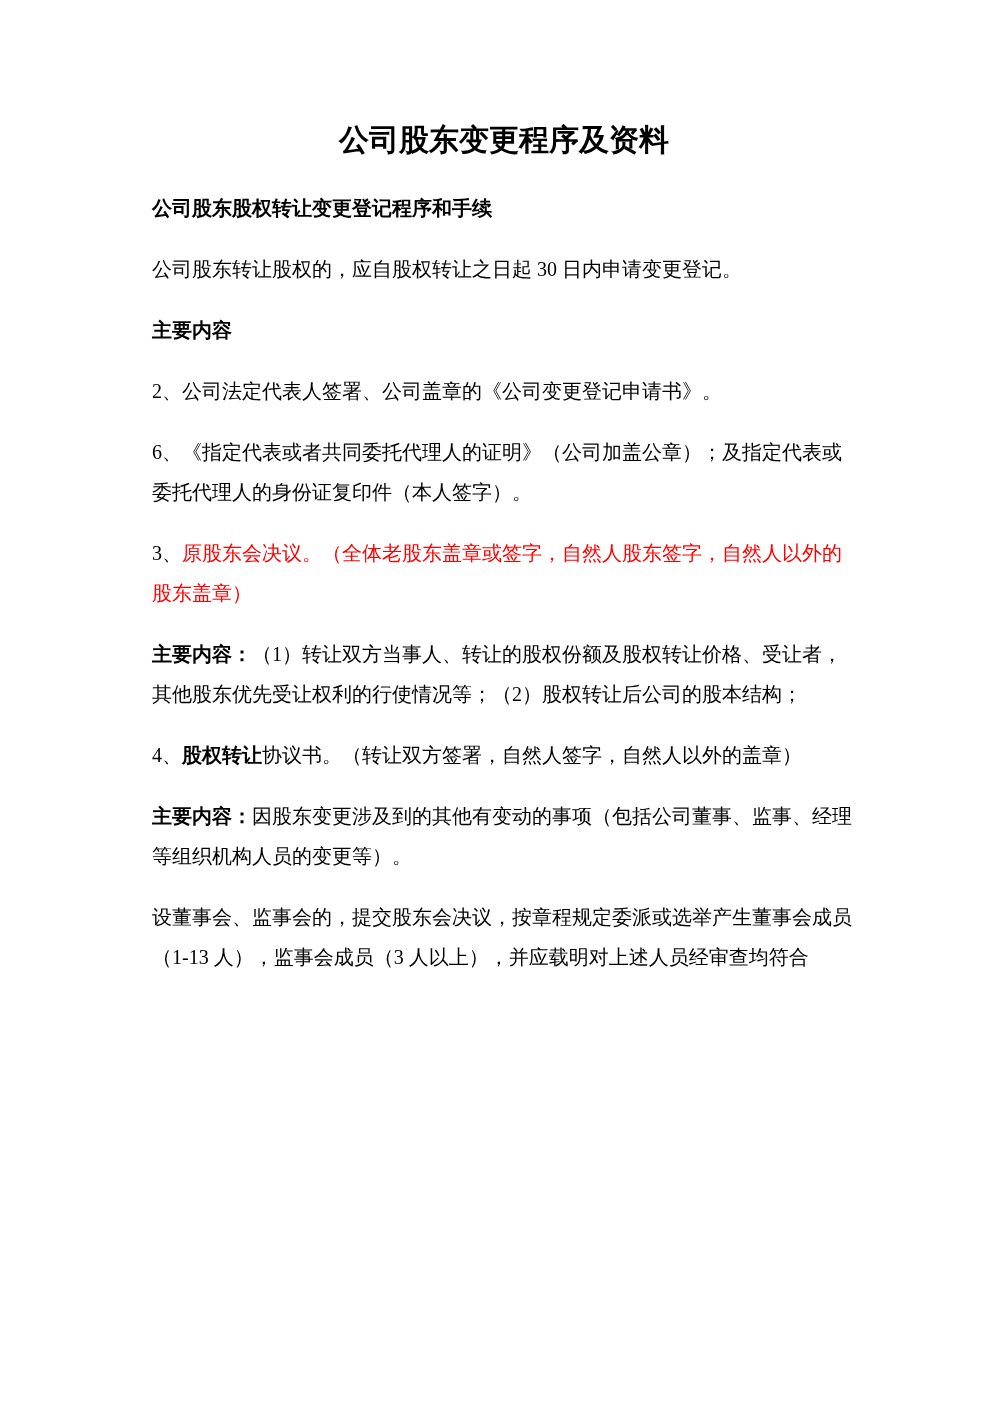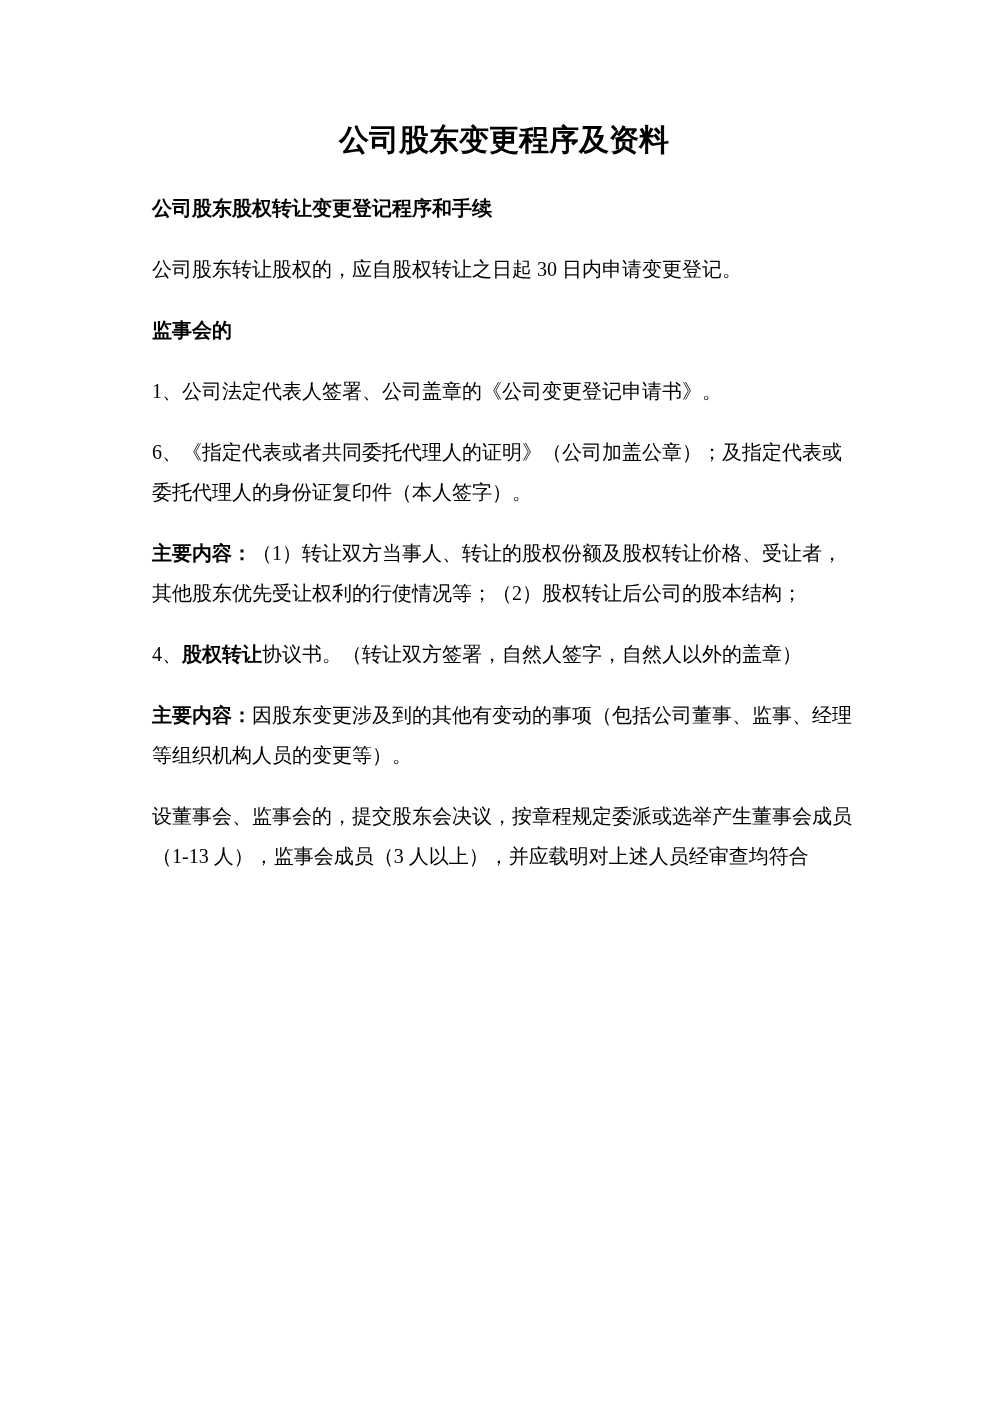--- a/index.html
+++ b/index.html
@@ -45,22 +45,23 @@
 </style>
 </head>
 <body>
 
 <div class="page">
   <div class="content">
     <h1 class="doc-title">公司股东变更程序及资料</h1>
     <div id="doc-body">
         <p class="para"><span class="run-bold">公司股东股权转让变更登记程序和手续</span></p>
         <p class="para"><span>公司股东转让股权的，应自股权转让之日起 30 日内申请变更登记。</span></p>
-        <p class="para"><span class="run-bold">监事会的</span></p>
-        <p class="para"><span>1、公司法定代表人签署、公司盖章的《公司变更登记申请书》。</span></p>
+        <p class="para"><span class="run-bold">主要内容</span></p>
+        <p class="para"><span>2、公司法定代表人签署、公司盖章的《公司变更登记申请书》。</span></p>
         <p class="para"><span>6、《指定代表或者共同委托代理人的证明》（公司加盖公章）；及指定代表或委托代理人的身份证复印件（本人签字）。</span></p>
+        <p class="para"><span>3、</span><span style="color: rgb(255, 0, 0);">原股东会决议。（全体老股东盖章或签字，自然人股东签字，自然人以外的股东盖章）</span></p>
         <p class="para"><span class="run-bold">主要内容：</span><span>（1）转让双方当事人、转让的股权份额及股权转让价格、受让者，其他股东优先受让权利的行使情况等；（2）股权转让后公司的股本结构；</span></p>
         <p class="para"><span>4、</span><span class="run-bold">股权转让</span><span>协议书。（转让双方签署，自然人签字，自然人以外的盖章）</span></p>
         <p class="para"><span class="run-bold">主要内容：</span><span>因股东变更涉及到的其他有变动的事项（包括公司董事、监事、经理等组织机构人员的变更等）。</span></p>
         <p class="para"><span>设董事会、监事会的，提交股东会决议，按章程规定委派或选举产生董事会成员（1-13 人），监事会成员（3 人以上），并应载明对上述人员经审查均符合</span></p>
       </div>
   </div>
 </div>
 
 </body></html>

